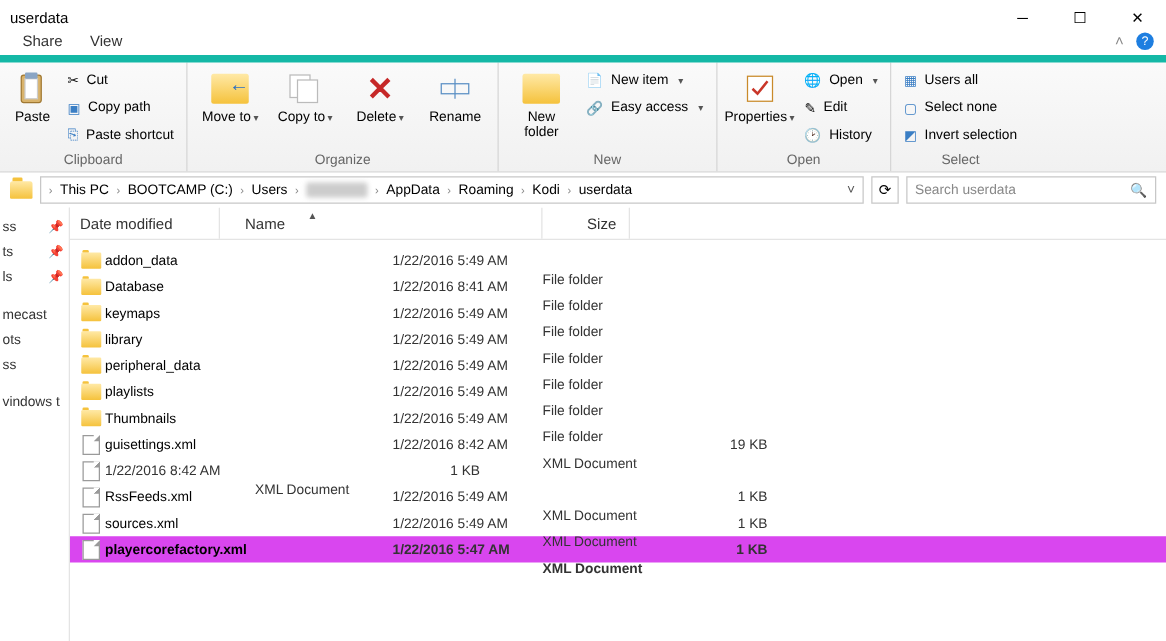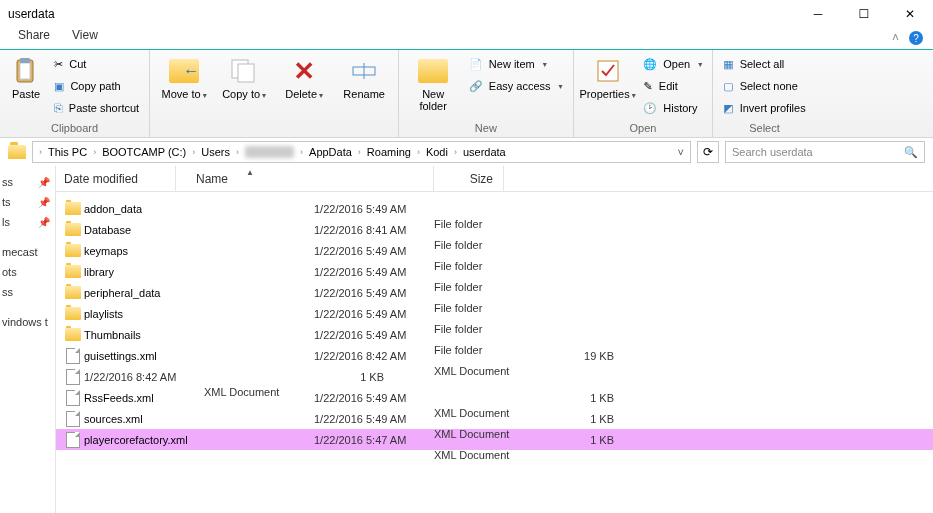--- a/index.html
+++ b/index.html
@@ -1,21 +1,21 @@
 <!DOCTYPE html>
 <html><head>
 <meta charset="utf-8">
 <style>
 * { margin: 0; padding: 0; box-sizing: border-box; font-family: "Segoe UI", Tahoma, sans-serif; }
 body { background: #fff; font-size: 12px; color: #000; width: 933px; height: 513px; overflow: hidden; }
 .titlebar { display: flex; align-items: center; height: 28px; padding-left: 8px; }
 .titlebar-title { font-size: 12px; }
 .titlebar-btns { margin-left: auto; display: flex; }
 .titlebar-btn { width: 46px; height: 28px; display: flex; align-items: center; justify-content: center; font-size: 12px; }
-.tabs { display: flex; height: 22px; border-bottom: 1px solid #14b8a6; padding-left: 18px; gap: 22px; position: relative; }
+.tabs { display: flex; align-items: flex-end; height: 22px; border-bottom: 6px solid #14b8a6; padding-left: 18px; gap: 22px; position: relative; }
 .tab { font-size: 12px; color: #333; padding-bottom: 4px; }
 .ribbon-help { position: absolute; right: 10px; bottom: 4px; display: flex; gap: 10px; align-items: center; }
 .help-circle { width: 14px; height: 14px; background: #1e7ee0; border-radius: 50%; color: #fff; font-size: 10px; display: flex; align-items: center; justify-content: center; }
 .ribbon { display: flex; background: linear-gradient(#fafafa,#f1f1f1); border-bottom: 1px solid #d6d6d6; height: 88px; }
 .group { display: flex; flex-direction: column; border-right: 1px solid #d6d6d6; padding: 2px 6px; }
 .group-body { flex: 1; display: flex; align-items: flex-start; gap: 4px; }
 .group-label { text-align: center; font-size: 11px; color: #666; padding-bottom: 1px; }
 .big-btn { display: flex; flex-direction: column; align-items: center; justify-content: center; width: 56px; padding: 4px 2px; gap: 2px; }
 .big-btn .icon { width: 32px; height: 30px; display: flex; align-items: center; justify-content: center; }
 .big-btn span.lbl { font-size: 11px; text-align: center; line-height: 1.1; }
@@ -37,21 +37,21 @@
 .list { flex: 1; overflow: auto; }
 .headers { display: flex; border-bottom: 1px solid #e4e4e4; height: 26px; align-items: center; font-size: 12px; color: #333; position: relative; }
 .hcol { padding-left: 8px; border-right: 1px solid #e4e4e4; height: 100%; display: flex; align-items: center; }
 .col-name { width: 258px; }
 .col-date { width: 120px; }
 .col-type { width: 120px; }
 .col-size { width: 70px; justify-content: flex-end; padding-right: 10px; }
 .sort-arrow { position: absolute; left: 190px; top: 2px; color: #555; font-size: 8px; }
 .rows { padding-top: 6px; }
 .row { display: flex; align-items: center; height: 21px; font-size: 11px; padding-left: 6px; }
-.row.selected { background: #f0abfc; }
+.row.selected { background: #d946ef; font-weight: bold; }
 .row .icon-cell { width: 22px; display: flex; align-items: center; justify-content: center; }
 .row .name-cell { width: 230px; }
 .row .date-cell { width: 120px; color: #333; }
 .row .type-cell { width: 120px; color: #333; margin-top: 30px; }
 .row .size-cell { width: 70px; text-align: right; padding-right: 10px; color: #333; }
 .xml-ico { width: 14px; height: 16px; border: 1px solid #9a9a9a; background: #fff; position: relative; }
 .xml-ico::after { content: ""; position: absolute; top: -1px; right: -1px; width: 5px; height: 5px; background: linear-gradient(135deg,#fff 48%,#9a9a9a 52%); }
 .folder-sm { width: 16px; height: 13px; background: linear-gradient(#ffe9a6,#f5c23c); border-radius: 1px; position: relative; }
 .folder-sm::before { content: ""; position: absolute; top: -2px; left: 1px; width: 5px; height: 2px; background: #f5c23c; border-radius: 1px 1px 0 0; }
 .drop { font-size: 8px; color: #555; margin-left: 2px; }
@@ -139,20 +139,21 @@
       <div class="big-btn">
         <div class="icon">
             <svg width="28" height="24">
               <rect x="3" y="8" width="22" height="8" fill="none" stroke="#5a8fc4"></rect>
               <line x1="14" y1="4" x2="14" y2="20" stroke="#5a8fc4"></line>
             </svg>
           </div>
         <span class="lbl">Rename</span>
       </div>
     </div>
+    <div class="group-label">Organize</div>
   </div>
 
   <div class="group">
     <div class="group-body">
       <div class="big-btn">
         <div class="icon">
             <div class="folder-big"></div>
           </div>
         <span class="lbl" style="white-space:pre">New
 folder</span>
@@ -201,29 +202,29 @@
       </div>
     </div>
     <div class="group-label">Open</div>
   </div>
 
   <div class="group" style="border-right:none">
     <div class="group-body">
       <div class="small-list">
         <div class="small-item">
             <span style="color:#3a7ec4">▦</span>
-            <span>Select all</span>
+            <span>Users all</span>
           </div>
         <div class="small-item">
             <span style="color:#3a7ec4">▢</span>
             <span>Select none</span>
           </div>
         <div class="small-item">
             <span style="color:#3a7ec4">◩</span>
-            <span>Invert profiles</span>
+            <span>Invert selection</span>
           </div>
       </div>
     </div>
     <div class="group-label">Select</div>
   </div>
 
 </div>
 
 <div class="addr-row">
   <div class="folder-ico" style="width:18px;height:14px"></div>

